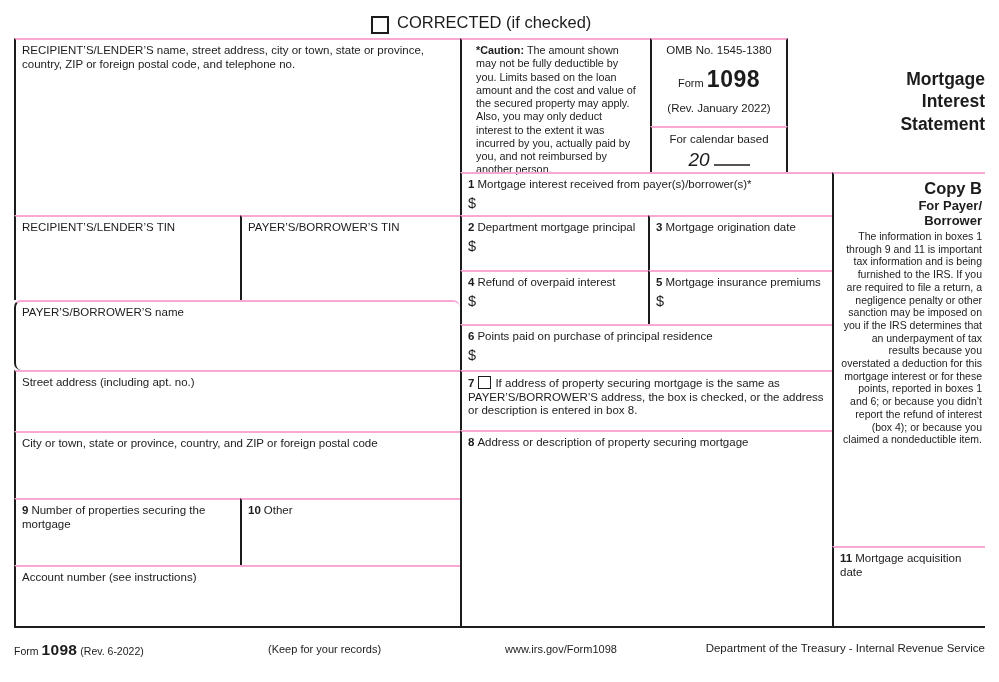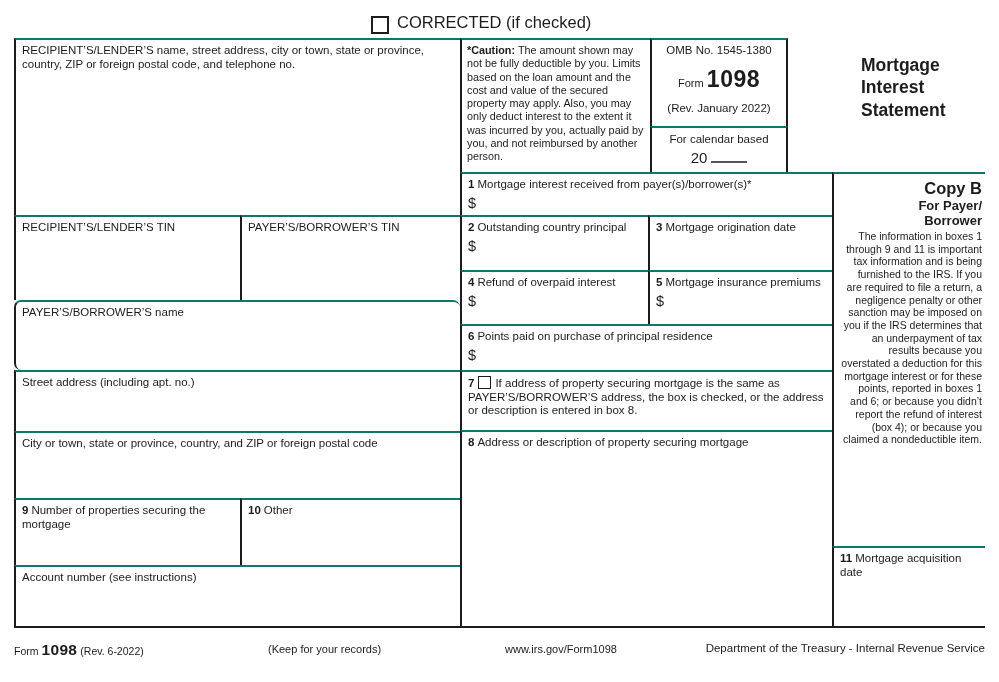--- a/index.html
+++ b/index.html
@@ -1,43 +1,43 @@
 <!DOCTYPE html>
 <html><head>
 <meta charset="utf-8">
 <style>
   html,body{margin:0;padding:0;background:#ffffff;}
   body{width:999px;height:682px;font-family:"Liberation Sans","DejaVu Sans",sans-serif;color:#1c1c1c;}
   .form{position:relative;width:999px;height:682px;background:#fff;}
 
-  .cell{position:absolute;box-sizing:border-box;border-top:2px solid #0f766e;border-left:2px solid #1c1c1c;
+  .cell{position:absolute;box-sizing:border-box;border-top:2px solid #f9a8d4;border-left:2px solid #1c1c1c;
         padding:4px 6px;font-size:11.5px;line-height:1.18;}
   .br{border-right:2px solid #1c1c1c;}
   .bb{border-bottom:2px solid #1c1c1c;}
   .num{font-weight:bold;margin-right:3px;}
   .dollar{font-size:14.5px;margin-top:3px;}
 
   .corrected{position:absolute;top:13px;left:371px;display:flex;align-items:flex-start;}
   .cb{display:inline-block;width:16px;height:16px;border:2px solid #1c1c1c;background:#fff;box-sizing:border-box;}
   .cb-big{width:18px;height:18px;margin-top:3px;}
   .corrected-label{font-size:16.5px;margin-left:8px;}
 
-  .caution-cell{font-size:10.8px;line-height:1.23;padding:4px 5px;}
+  .caution-cell{font-size:10.8px;line-height:1.23;padding:4px 14px;}
   .caution-cell b{margin-right:3px;}
 
   .omb-cell{text-align:center;padding:4px 2px;font-size:11.5px;}
   .omb-formline{margin-top:8px;}
   .omb-formword{font-size:11px;}
   .omb-formnum{font-size:23px;font-weight:bold;letter-spacing:0.5px;}
   .omb-rev{margin-top:9px;font-size:11.5px;}
   .cal-cell{text-align:center;padding:5px 2px;font-size:11.5px;}
   .yearline{display:inline-block;width:36px;border-bottom:2px solid #555;height:12px;margin-left:4px;}
-  .cal-year{font-size:15px;margin-top:2px;}
+  .cal-year{font-size:19px;margin-top:2px;font-style:italic;}
 
-  .main-title{position:absolute;top:54px;right:14px;width:124px;text-align:left;
+  .main-title{position:absolute;top:68px;right:14px;width:124px;text-align:right;
               font-size:17.5px;font-weight:bold;line-height:1.28;}
 
   .copyb-cell{text-align:right;padding:5px 3px 0 6px;}
   .copyb-title{font-size:16.5px;font-weight:bold;line-height:1.1;}
   .copyb-sub{font-size:13px;font-weight:bold;line-height:1.15;margin-top:2px;}
   .copyb-text{font-size:10.5px;line-height:1.21;margin-top:1px;}
 
   .cb-small{width:13px;height:13px;border-width:1.5px;vertical-align:-2px;margin:0 4px 0 1px;}
 
   .footer{position:absolute;top:639px;left:0;width:999px;height:24px;font-size:11px;}
@@ -113,21 +113,21 @@
       <span>20</span><span class="yearline"></span>
     </div>
   </div>
 
   <div class="cell" style="left:460px;top:172px;width:372px;height:43px;">
     <div><span class="num">1</span><span>Mortgage interest received from payer(s)/borrower(s)*</span></div>
     <div class="dollar">$</div>
   </div>
 
   <div class="cell" style="left:460px;top:215px;width:188px;height:55px;">
-    <div><span class="num">2</span><span>Outstanding country principal</span></div>
+    <div><span class="num">2</span><span>Department mortgage principal</span></div>
     <div class="dollar">$</div>
   </div>
   <div class="cell" style="left:648px;top:215px;width:184px;height:55px;">
     <span class="num">3</span><span>Mortgage origination date</span>
   </div>
 
   <div class="cell" style="left:460px;top:270px;width:188px;height:54px;">
     <div><span class="num">4</span><span>Refund of overpaid interest</span></div>
     <div class="dollar">$</div>
   </div>

